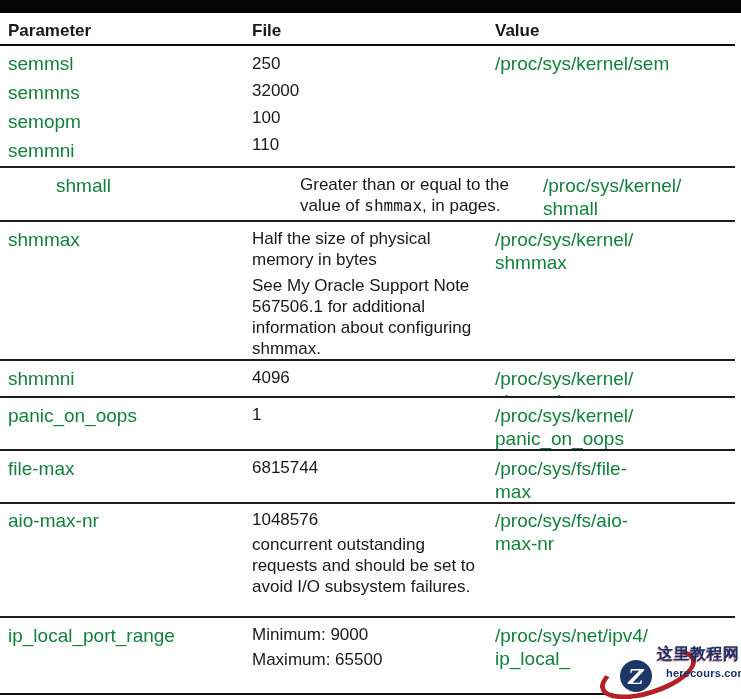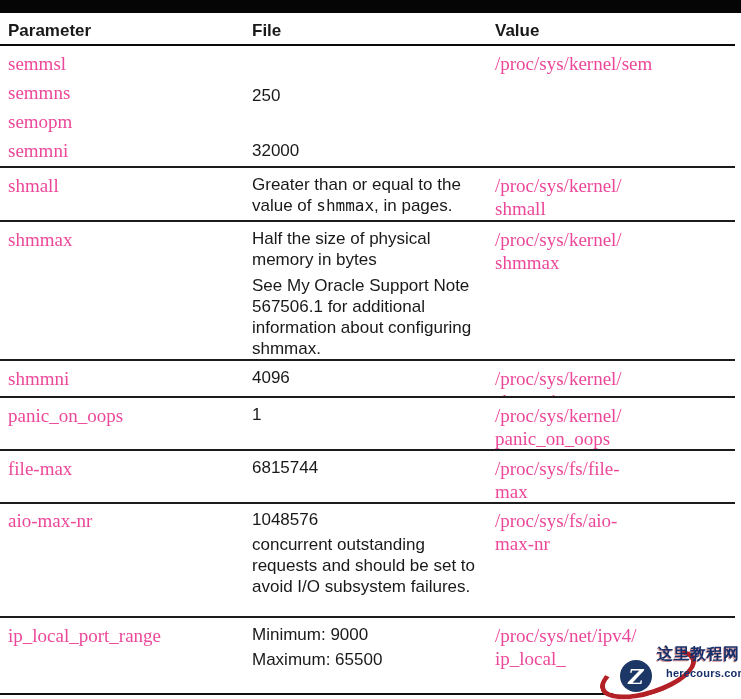--- a/index.html
+++ b/index.html
@@ -5,31 +5,31 @@
   html,body{margin:0;padding:0;background:#ffffff;}
   .page{position:relative;width:741px;height:699px;background:#ffffff;overflow:hidden;
         font-family:"Liberation Sans",sans-serif;color:#191919;}
   .topbar{position:absolute;left:0;top:0;width:741px;height:13px;background:#050505;}
   .tbl{position:absolute;left:0;top:13px;width:735px;}
   .row{display:grid;grid-template-columns:244px 243px 248px;box-sizing:border-box;
        border-bottom:2px solid #1c1c1c;}
   .thead{height:33px;border-bottom:2px solid #0a0a0a;}
   .thead .cell{font-weight:bold;font-size:17px;padding-top:8px;}
   .cell{padding:6px 0 0 8px;box-sizing:border-box;overflow:hidden;}
-  .mono, .param div, .file div{font-family:Liberation Serif, serif;font-size:19px;color:#ec4899;}
+  .mono, .param div, .file div{font-family:Liberation Sans, sans-serif;font-size:19px;color:#15803d;}
   .param div{line-height:23px;}
   .file div{line-height:23px;}
   .p29 div{margin-bottom:6px;}
   .value{font-size:17px;}
-  .v23 > div{line-height:23px;margin-bottom:4px;margin-top:32px;}
+  .v23 > div{line-height:23px;margin-bottom:4px;}
   .v21 div{line-height:21px;}
   .pgap{margin-bottom:5px;}
   .pgap4{margin-bottom:4px;}
   .imono{font-family:"DejaVu Sans Mono",monospace;font-size:16px;}
-  .r1{height:122px;} .r2{height:54px;} .r3{height:139px;} .r4{height:37px;}
+  .r1{height:122px;} .r2{height:54px;padding-left:48px;} .r3{height:139px;} .r4{height:37px;}
   .r5{height:53px;} .r6{height:53px;} .r7{height:114px;} .r8{height:60px;border-bottom:none;}
   .r7 .cell{padding-top:5px;}
   .bottom-line{position:absolute;left:0;top:693px;width:613px;height:2px;background:#101010;}
   
   .watermark{position:absolute;right:0;bottom:0;width:150px;height:62px;z-index:5;}
   .wm-ring{position:absolute;left:7px;top:16px;width:100px;height:42px;border:5px solid #b32025;
            border-radius:50%;border-top-color:transparent;transform:rotate(-18deg);z-index:1;box-sizing:border-box;}
   .wm-circle{position:absolute;left:29px;top:23px;width:32px;height:32px;background:#1c3765;border-radius:50%;
              z-index:2;display:flex;align-items:center;justify-content:center;}
   .wm-circle span{color:#ffffff;font-weight:bold;font-style:italic;font-size:21px;

